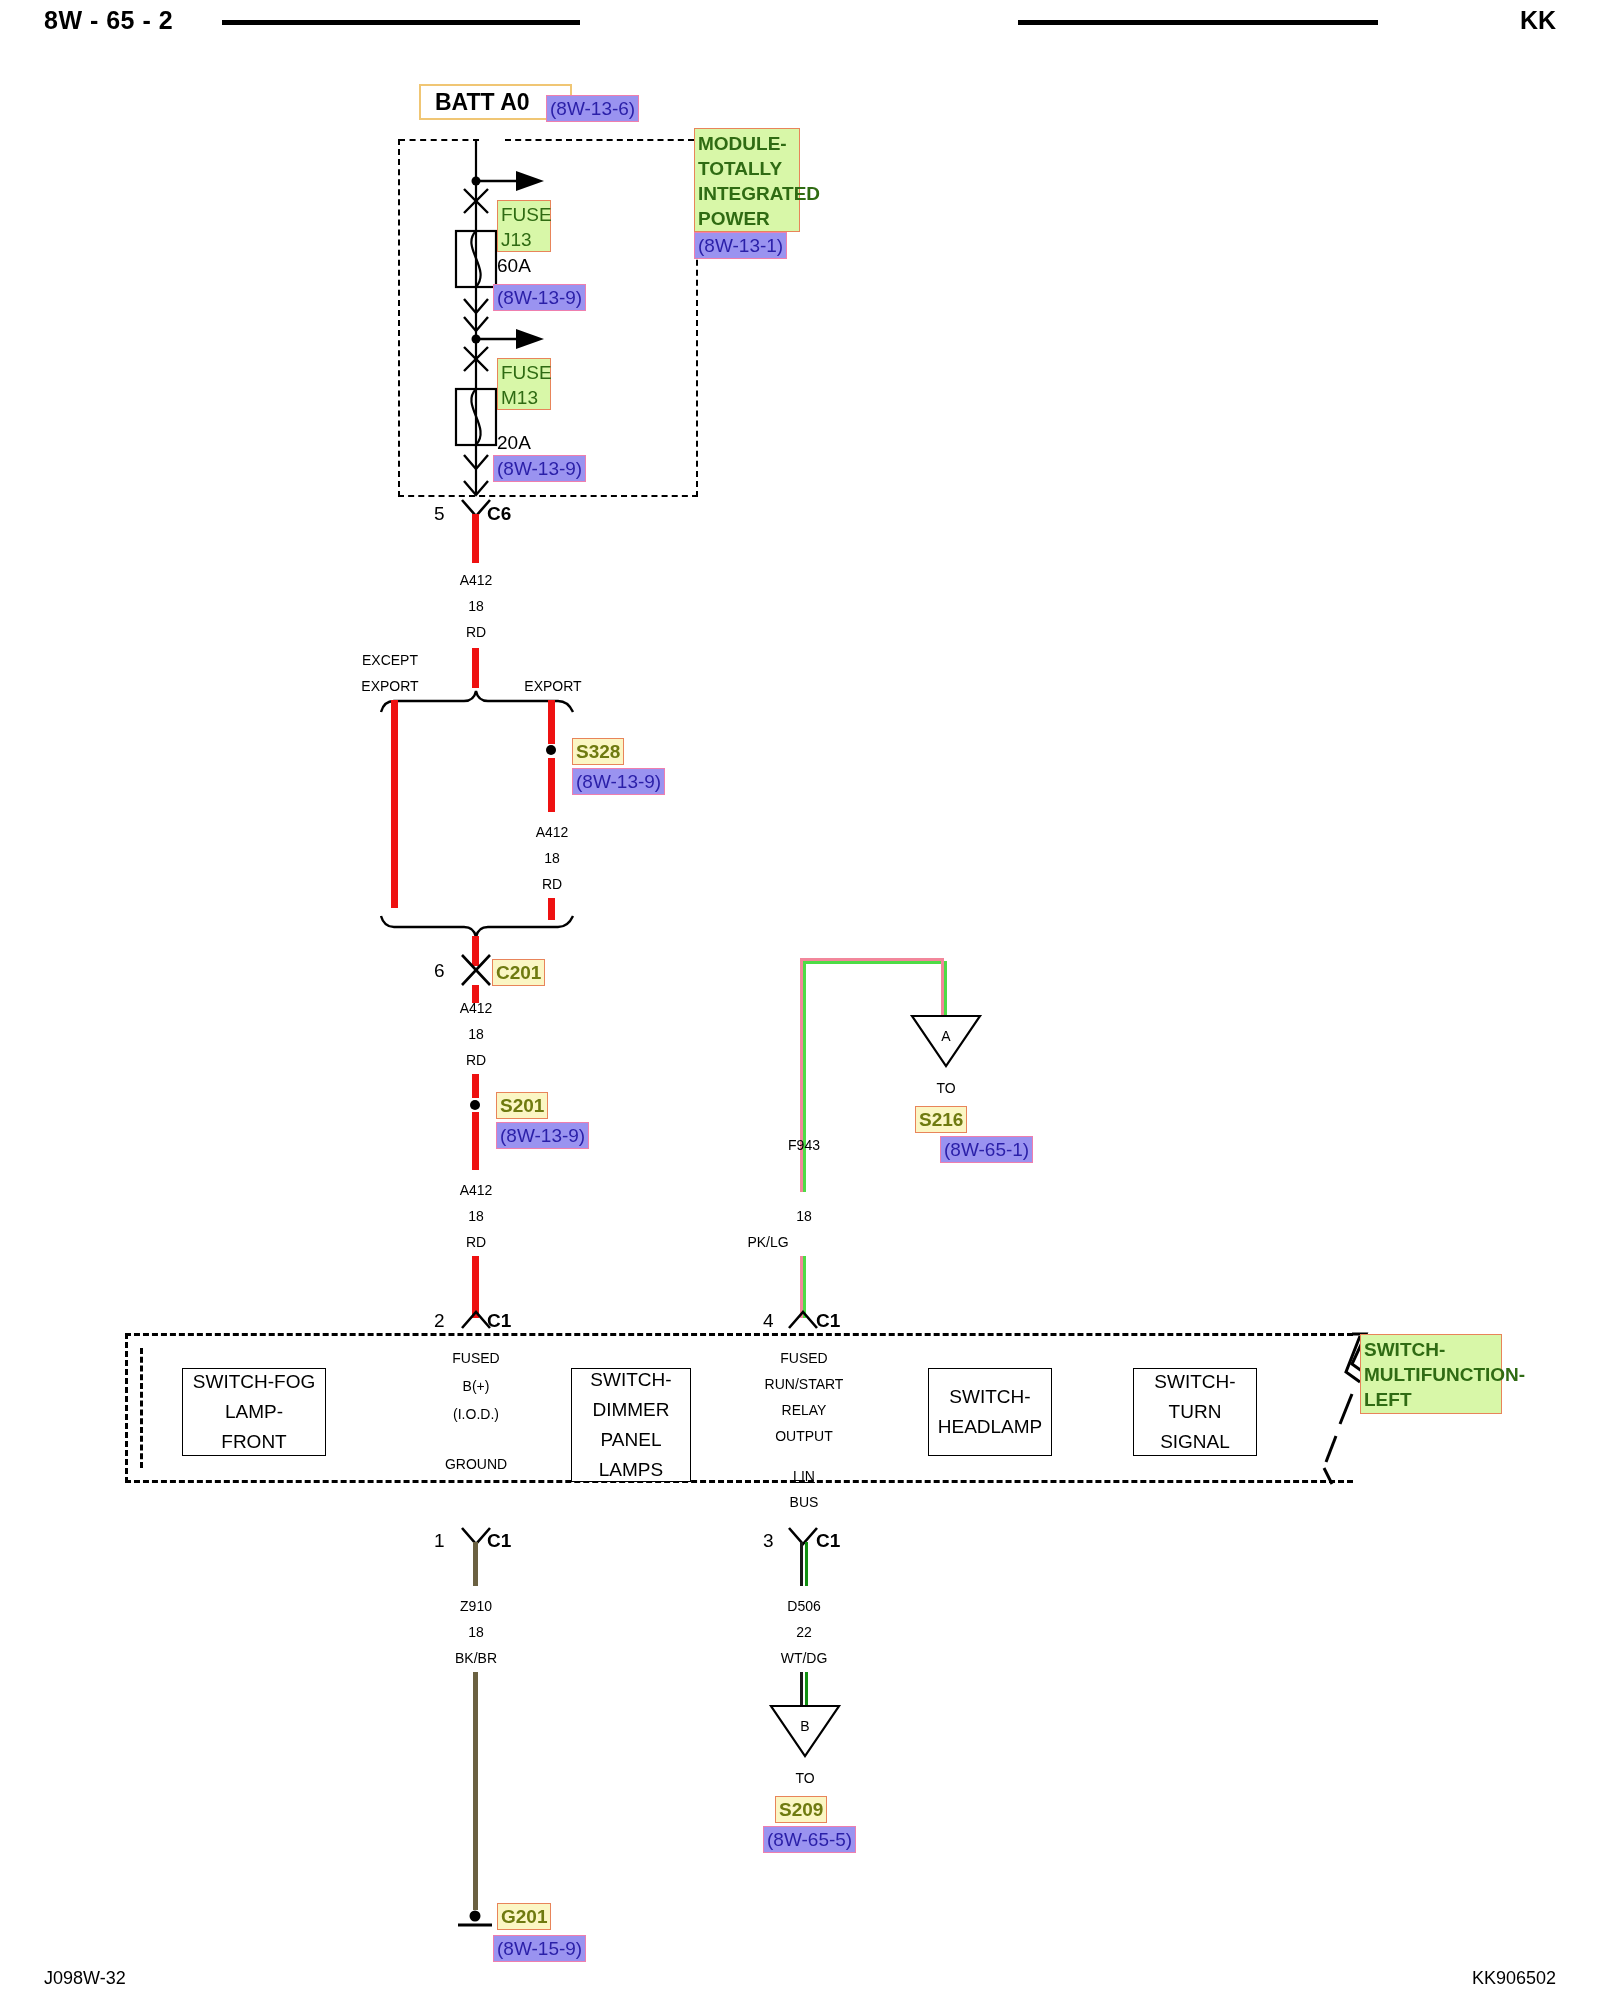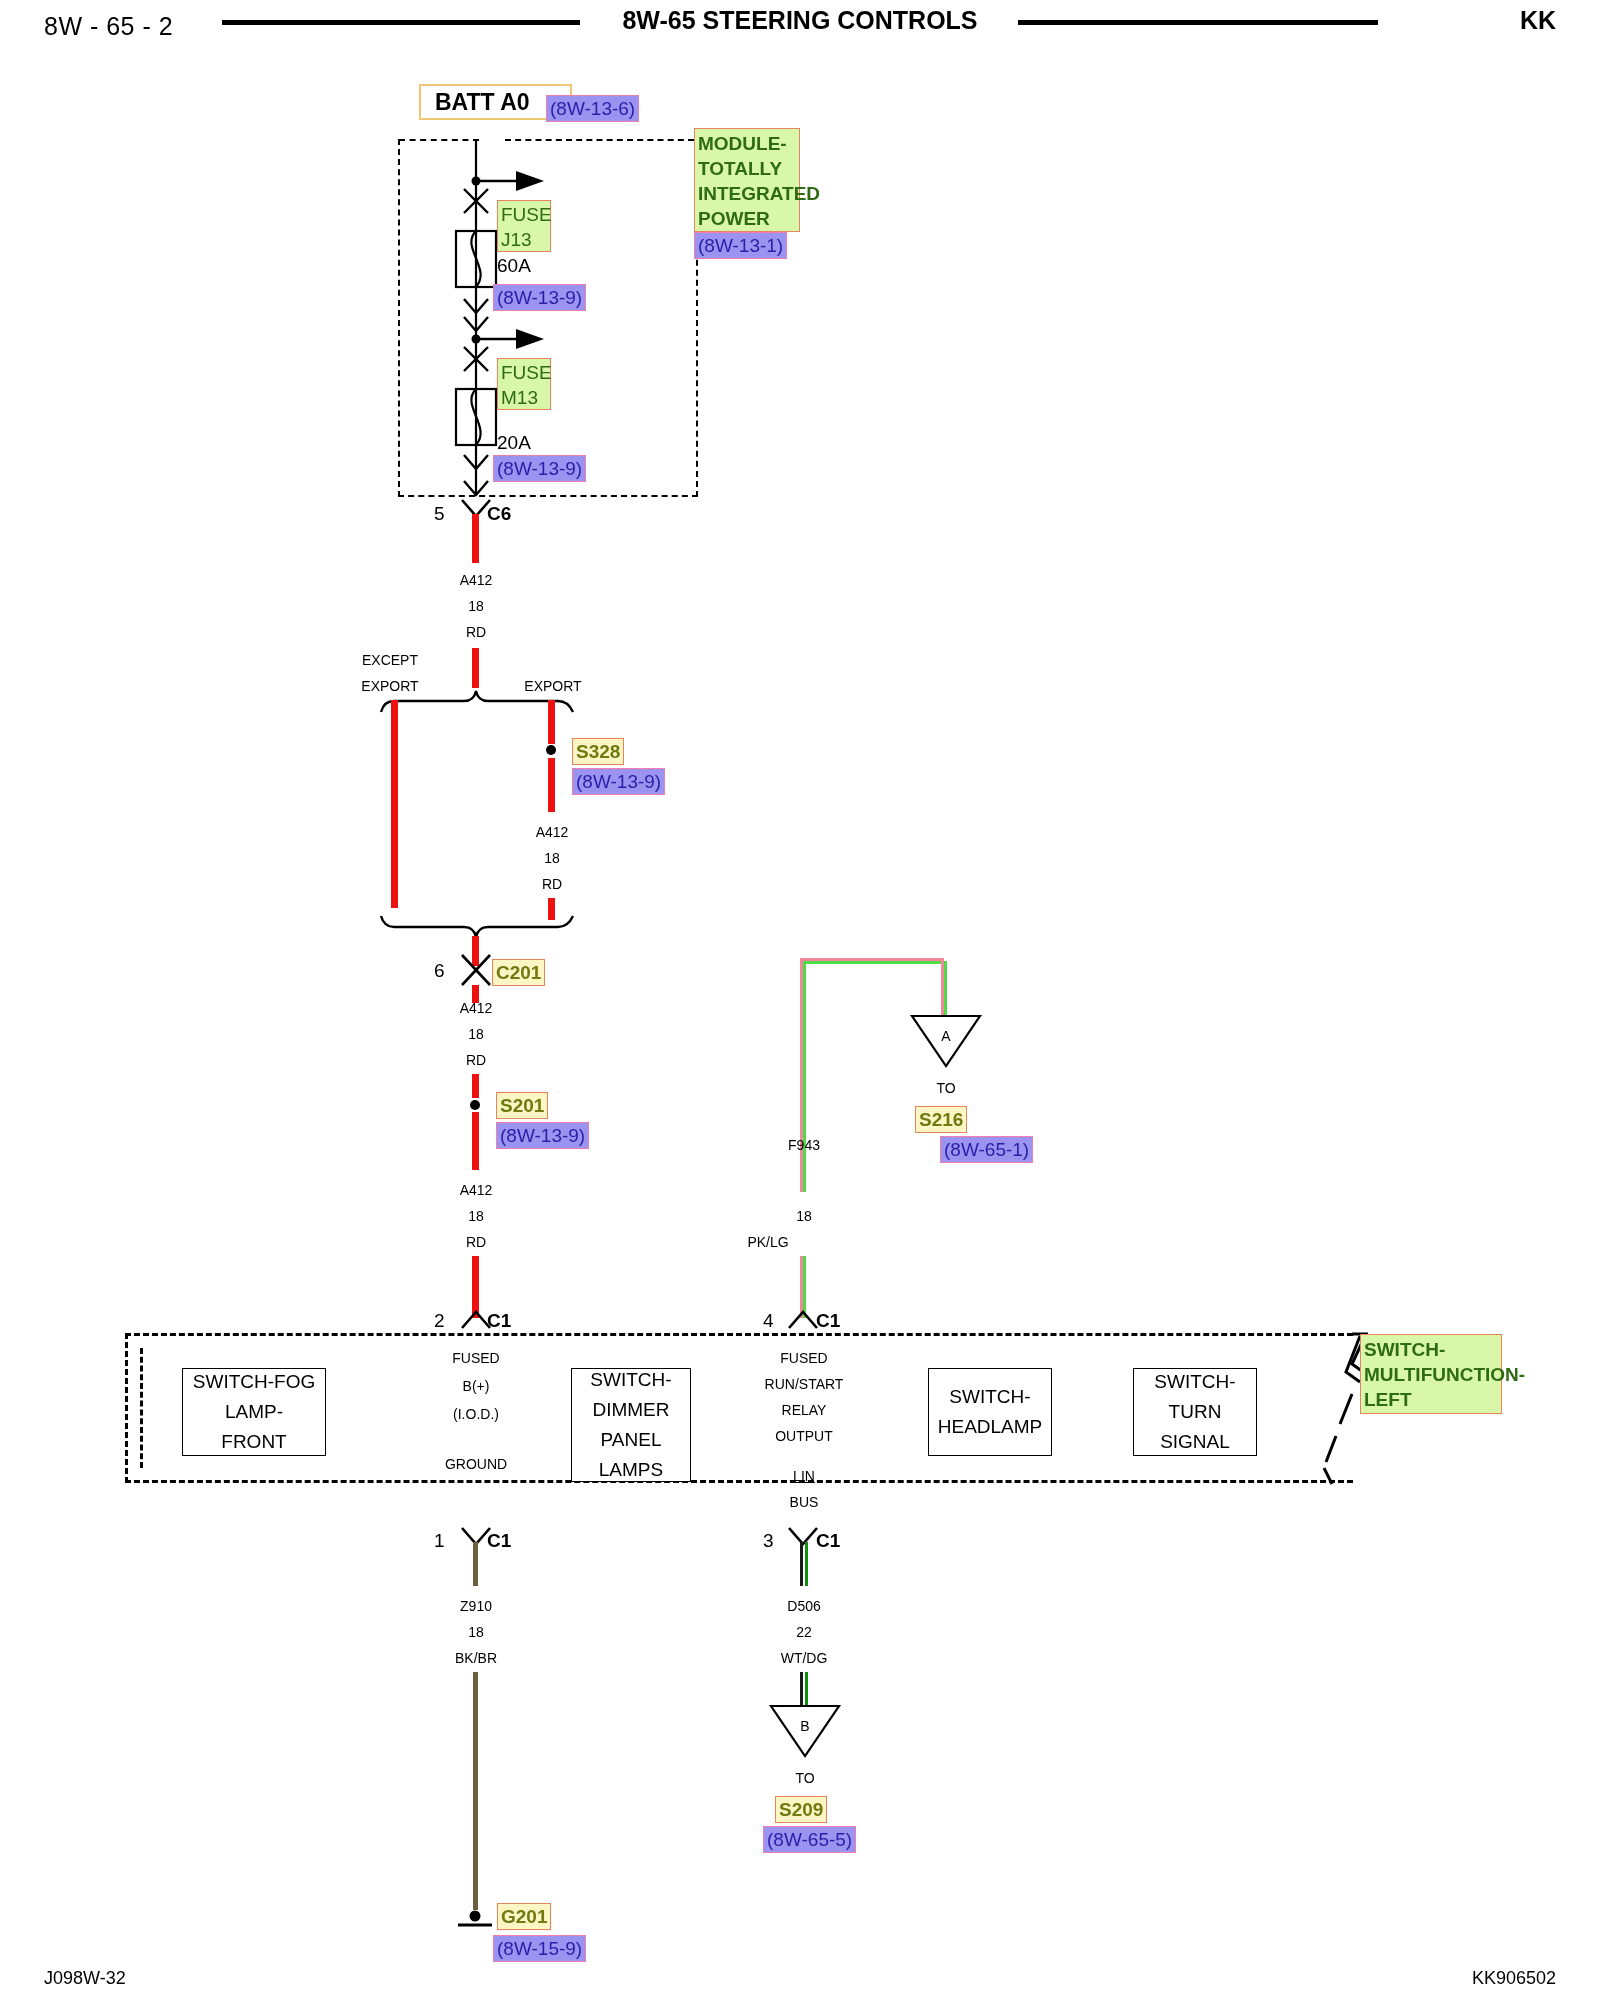--- a/index.html
+++ b/index.html
@@ -9,21 +9,21 @@
   }
   #page{
     position:relative;
     width:1600px;
     height:2000px;
     background:#ffffff;
     overflow:hidden;
   }
   .abs{position:absolute;}
   
-  #hdr-left{ left:44px; top:12px; font-size:25px; font-weight:normal; letter-spacing:.5px;}
+  #hdr-left{ left:44px; top:6px; font-size:25px; font-weight:bold; letter-spacing:.5px;}
   #hdr-title{ left:0; top:6px; width:1600px; text-align:center; font-size:25px; font-weight:bold;}
   #hdr-right{ right:44px; top:6px; font-size:25px; font-weight:bold;}
   .hdr-rule{ height:5px; background:#000;}
   #rule-l{ left:222px; top:20px; width:358px;}
   #rule-r{ left:1018px; top:20px; width:360px;}
   
   #ft-left{ left:44px; top:1968px; font-size:18px;}
   #ft-right{ right:44px; top:1968px; font-size:18px;}
 
   
@@ -75,21 +75,20 @@
   svg{ overflow:visible; display:block; }
   .stroke{ stroke:#000; fill:none; }
 </style>
 </head>
 <body>
 
 <div id="page">
 
   <div class="abs" id="hdr-left">8W - 65 - 2</div>
   <div class="abs hdr-rule" id="rule-l"></div>
-  <div class="abs" id="hdr-title">8W-65 STEERING CONTROLS</div>
   <div class="abs hdr-rule" id="rule-r"></div>
   <div class="abs" id="hdr-right">KK</div>
 
   <div class="abs batt-box" style="left:419px; top:84px; width:153px; height:36px;">
     <span>BATT A0</span>
   </div>
   <div class="abs lbl lbl-ref" style="left:546px; top:95px;">(8W-13-6)</div>
 
   <div class="abs" id="tipm-top-l"></div>
   <div class="abs" id="tipm-top-r"></div>

